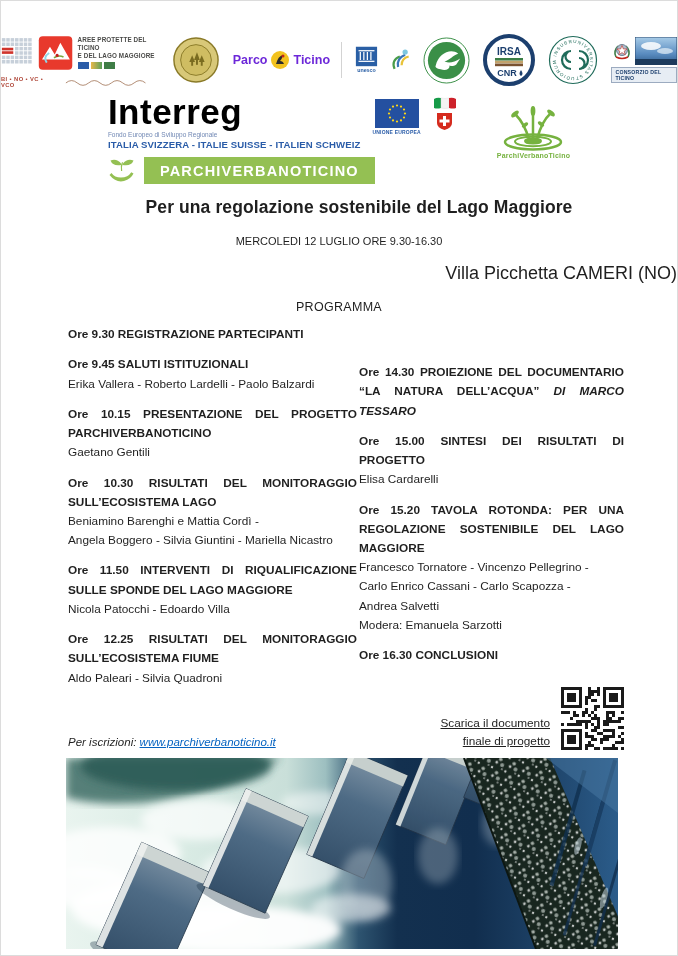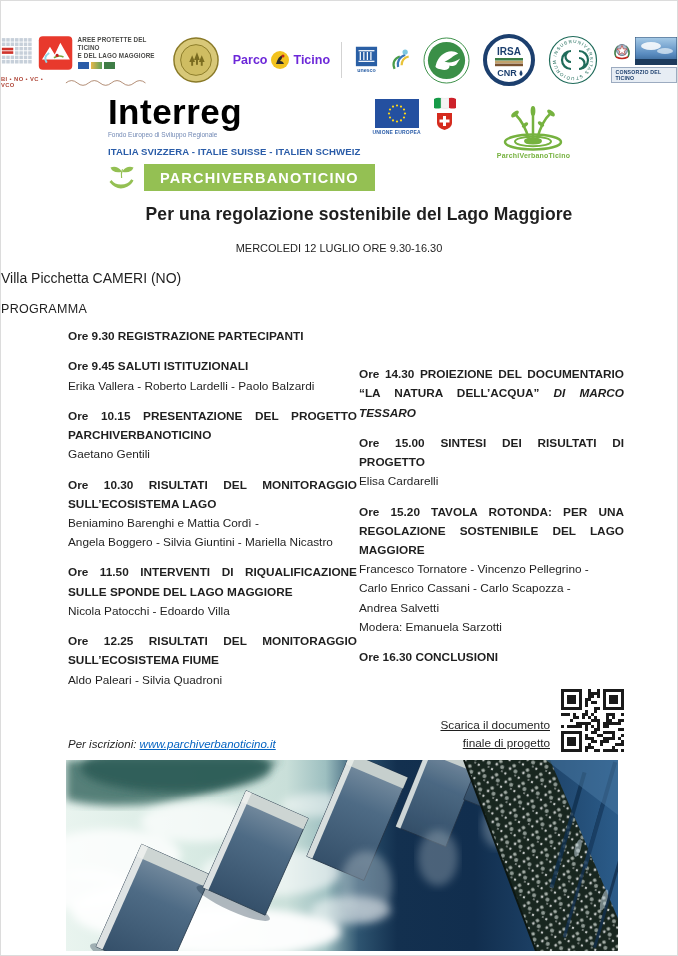--- a/index.html
+++ b/index.html
@@ -23,33 +23,33 @@
   .logo-sep { width:1px; height:36px; background:#d3d3d3; margin-left:8px; }
   .insubria-wrap, .irsa-wrap, .dove-wrap, .seal-wrap { display:flex; align-items:center; }
   .consorzio { display:flex; flex-direction:column; align-items:center; gap:2px; }
   .cons-top { display:flex; align-items:center; gap:3px; }
   .cons-caption { font-size:5.2px; font-weight:bold; color:#1c3f6e; border:1px solid #9cabc0; background:#e7edf4; padding:1px 3px; letter-spacing:.2px; }
   
   .brand-row { display:flex; justify-content:center; align-items:flex-start; gap:40px; margin-top:4px; }
   .ir-top { display:flex; align-items:flex-start; gap:12px; }
   .ir-word { font-size:35px; font-weight:bold; color:#000000; line-height:.95; letter-spacing:.5px; }
   .ir-sub { font-size:6.5px; color:#7188b4; margin-top:3px; }
-  .ir-countries { font-size:9.6px; font-weight:bold; color:#2a5ca8; letter-spacing:.1px; margin-top:8px; }
+  .ir-countries { font-size:9.6px; font-weight:bold; color:#2a5ca8; letter-spacing:.1px; margin-top:1px; }
   .eu-block { display:flex; flex-direction:column; align-items:center; margin-top:4px; }
   .eu-label { font-size:5px; font-weight:bold; color:#2a5ca8; margin-top:1px; letter-spacing:.2px; }
   .flags-col { display:flex; flex-direction:column; align-items:center; gap:2px; margin-top:2px; }
   .banner-row { display:flex; align-items:center; gap:9px; margin-top:7px; }
   .pvt-banner { background:#94c053; color:#fff; font-weight:bold; font-size:14.5px; letter-spacing:1.2px; padding:6px 16px 5px; }
   .pvt-logo { display:flex; flex-direction:column; align-items:center; margin-top:10px; }
   .pvt-caption { color:#76b23f; font-weight:bold; font-size:7px; margin-top:1px; letter-spacing:.2px; }
   
   .main-title { text-align:center; font-size:17.5px; font-weight:bold; margin-top:13px; letter-spacing:.1px;padding-left:40px; }
   .date-line  { text-align:center; font-size:11px; margin-top:17px; }
-  .venue-line { text-align:left; font-size:14px; margin-top:16px; }
-  .prog-heading { font-size:12.5px; margin-top:16px; letter-spacing:.3px; }
+  .venue-line { text-align:right; font-size:18px; margin-top:16px; }
+  .prog-heading { text-align:center; font-size:12.5px; margin-top:16px; letter-spacing:.3px; }
   
   .program { display:flex; justify-content:space-between; width:556px; margin:11px 0 0 67px; }
   .col-left { width:289px; }
   .col-right { width:265px; padding-top:38px; }
   .prog-item { margin-bottom:11px; }
   .prog-head { font-weight:bold; font-size:11.8px; line-height:1.63; text-align:justify; }
   .prog-head .note { font-style:italic; }
   .prog-speaker { font-size:11.8px; line-height:1.63; }
   .download-row { display:flex; justify-content:flex-end; align-items:flex-end; gap:11px; margin-top:22px;text-decoration:underline; }
   .download-text { text-align:right; font-size:11.8px; line-height:1.5; }

